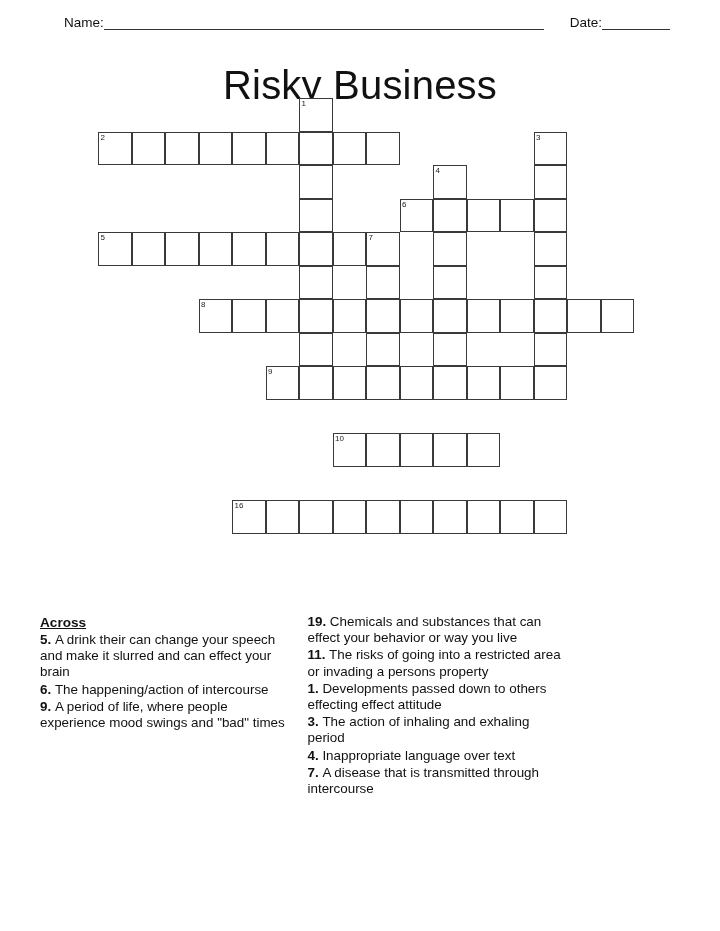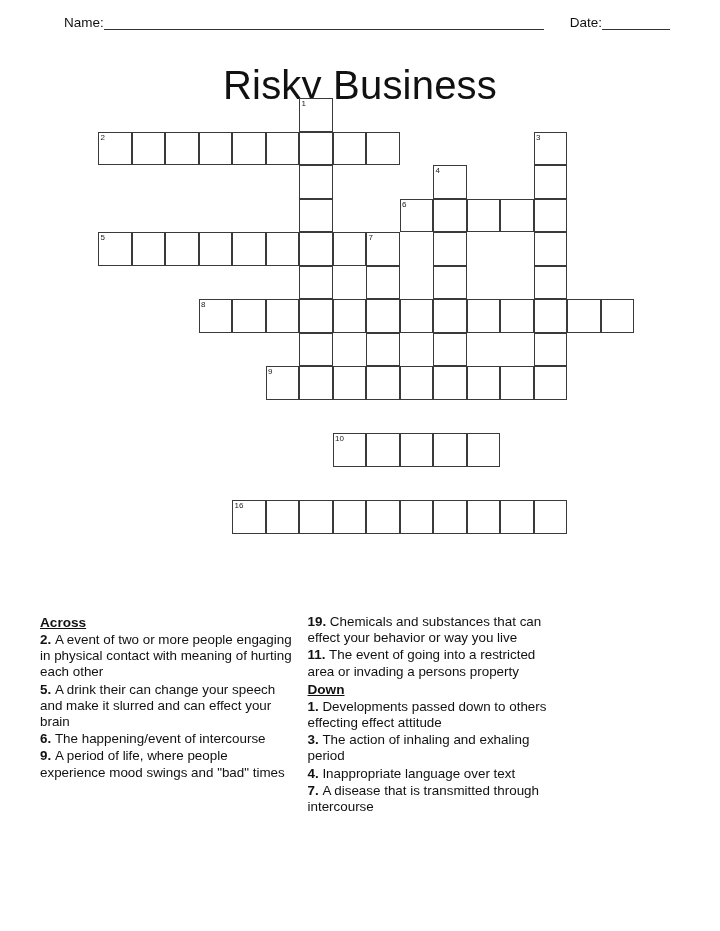--- a/index.html
+++ b/index.html
@@ -234,27 +234,25 @@
     <div class="cell" style="left: 399.5px; top: 500px; width: 33.5px; height: 33.5px;"></div>
     <div class="cell" style="left: 433px; top: 500px; width: 33.5px; height: 33.5px;"></div>
     <div class="cell" style="left: 466.5px; top: 500px; width: 33.5px; height: 33.5px;"></div>
     <div class="cell" style="left: 500px; top: 500px; width: 33.5px; height: 33.5px;"></div>
     <div class="cell" style="left: 533.5px; top: 500px; width: 33.5px; height: 33.5px;"></div>
   </div>
 
 <div id="clues">
   <div class="clue-col" id="clue-col-left">
       <div class="clue-heading">Across</div>
-      <div class="clue"><span class="clue-num">2. </span><span class="clue-text">A event of two or more people engaging in physical contact with meaning of hurting each other</span></div>
       <div class="clue"><span class="clue-num">5. </span><span class="clue-text">A drink their can change your speech and make it slurred and can effect your brain</span></div>
-      <div class="clue"><span class="clue-num">6. </span><span class="clue-text">The happening/event of intercourse</span></div>
+      <div class="clue"><span class="clue-num">6. </span><span class="clue-text">The happening/action of intercourse</span></div>
       <div class="clue"><span class="clue-num">9. </span><span class="clue-text">A period of life, where people experience mood swings and "bad" times</span></div>
     </div>
   <div class="clue-col" id="clue-col-right">
       <div class="clue"><span class="clue-num">19. </span><span class="clue-text">Chemicals and substances that can effect your behavior or way you live</span></div>
-      <div class="clue"><span class="clue-num">11. </span><span class="clue-text">The event of going into a restricted area or invading a persons property</span></div>
-      <div class="clue-heading">Down</div>
+      <div class="clue"><span class="clue-num">11. </span><span class="clue-text">The risks of going into a restricted area or invading a persons property</span></div>
       <div class="clue"><span class="clue-num">1. </span><span class="clue-text">Developments passed down to others effecting effect attitude</span></div>
       <div class="clue"><span class="clue-num">3. </span><span class="clue-text">The action of inhaling and exhaling period</span></div>
       <div class="clue"><span class="clue-num">4. </span><span class="clue-text">Inappropriate language over text</span></div>
       <div class="clue"><span class="clue-num">7. </span><span class="clue-text">A disease that is transmitted through intercourse</span></div>
     </div>
 </div>
 
 </body></html>

